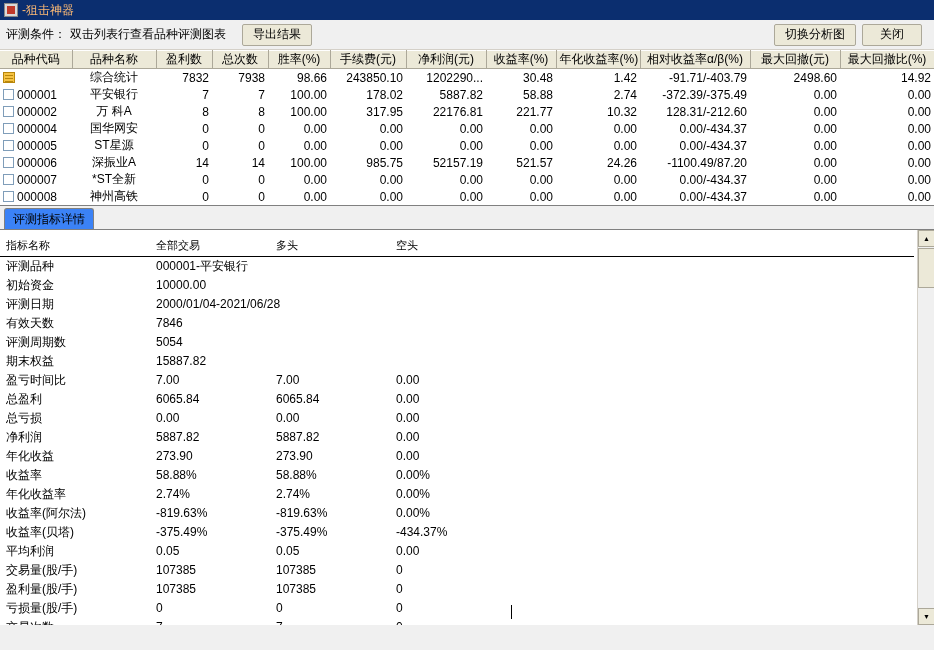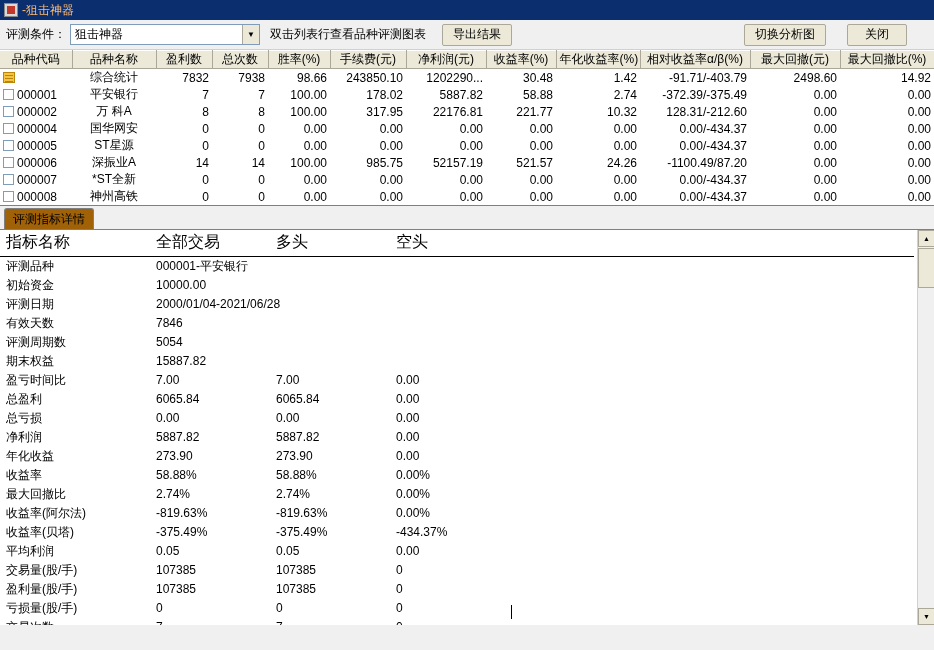--- a/index.html
+++ b/index.html
@@ -74,21 +74,21 @@
   }
   .btn {
     height: 22px;
     min-width: 60px;
     background: #ece9d8;
     border: 1px solid #aca899;
     border-radius: 2px;
     font-size: 12px;
     display: inline-flex; align-items: center; justify-content: center;
     padding: 0 10px;
-    margin-right: 21px;
+    margin-right: 6px;
     cursor: default;
   }
   .spacer { flex: 1; }
 
   
   .grid-wrap {
     background: #ffffff;
     border-bottom: 1px solid #808080;
   }
   table.grid {
@@ -147,21 +147,21 @@
   .tabstrip {
     height: 24px;
     background: #f0f0f0;
     padding-left: 4px;
     padding-top: 3px;
     border-bottom: 1px solid #808080;
     display: flex; align-items: flex-end;
   }
   .tab {
     height: 21px;
-    background: #a16207;
+    background: #3b82f6;
     border: 1px solid #808080;
     border-bottom: none;
     border-radius: 3px 3px 0 0;
     padding: 0 8px;
     display: flex; align-items: center;
     font-size: 12px;
   }
 
   
   .detail {
@@ -175,21 +175,21 @@
     font-size: 12px;
     width: 914px;
     table-layout: fixed;
   }
   table.detail-tbl th {
     text-align: left;
     font-weight: normal;
     height: 26px;
     padding-left: 6px;
     border-bottom: 1px solid #000000;
-    font-size: 16px;
+    font-size: 11px;
     vertical-align: bottom;
     padding-bottom: 3px;
   }
   table.detail-tbl td {
     height: 16px;
     padding-left: 6px;
     font-size: 12px;
     white-space: nowrap;
   }
   .dcol0 { width: 150px; }
@@ -233,24 +233,20 @@
 
 <div id="app">
 
   <div class="titlebar">
     <span class="tb-icon"></span>
     <span class="tb-title">-狙击神器</span>
   </div>
 
   <div class="toolbar">
     <span class="lbl">评测条件：</span>
-    <div class="combo">
-      <span>狙击神器</span>
-      <span class="arrow">▼</span>
-    </div>
     <span class="hint">双击列表行查看品种评测图表</span>
     <div class="btn">导出结果</div>
     <span class="spacer"></span>
     <div class="btn">切换分析图</div>
     <div class="btn">关闭</div>
   </div>
 
   <div class="grid-wrap">
     <table class="grid">
       <colgroup>
@@ -494,21 +490,21 @@
             <td></td>
           </tr>
           <tr>
             <td class="dcol0">收益率</td>
             <td class="dcol1">58.88%</td>
             <td class="dcol2">58.88%</td>
             <td class="dcol3">0.00%</td>
             <td></td>
           </tr>
           <tr>
-            <td class="dcol0">最大回撤比</td>
+            <td class="dcol0">年化收益率</td>
             <td class="dcol1">2.74%</td>
             <td class="dcol2">2.74%</td>
             <td class="dcol3">0.00%</td>
             <td></td>
           </tr>
           <tr>
             <td class="dcol0">收益率(阿尔法)</td>
             <td class="dcol1">-819.63%</td>
             <td class="dcol2">-819.63%</td>
             <td class="dcol3">0.00%</td>

